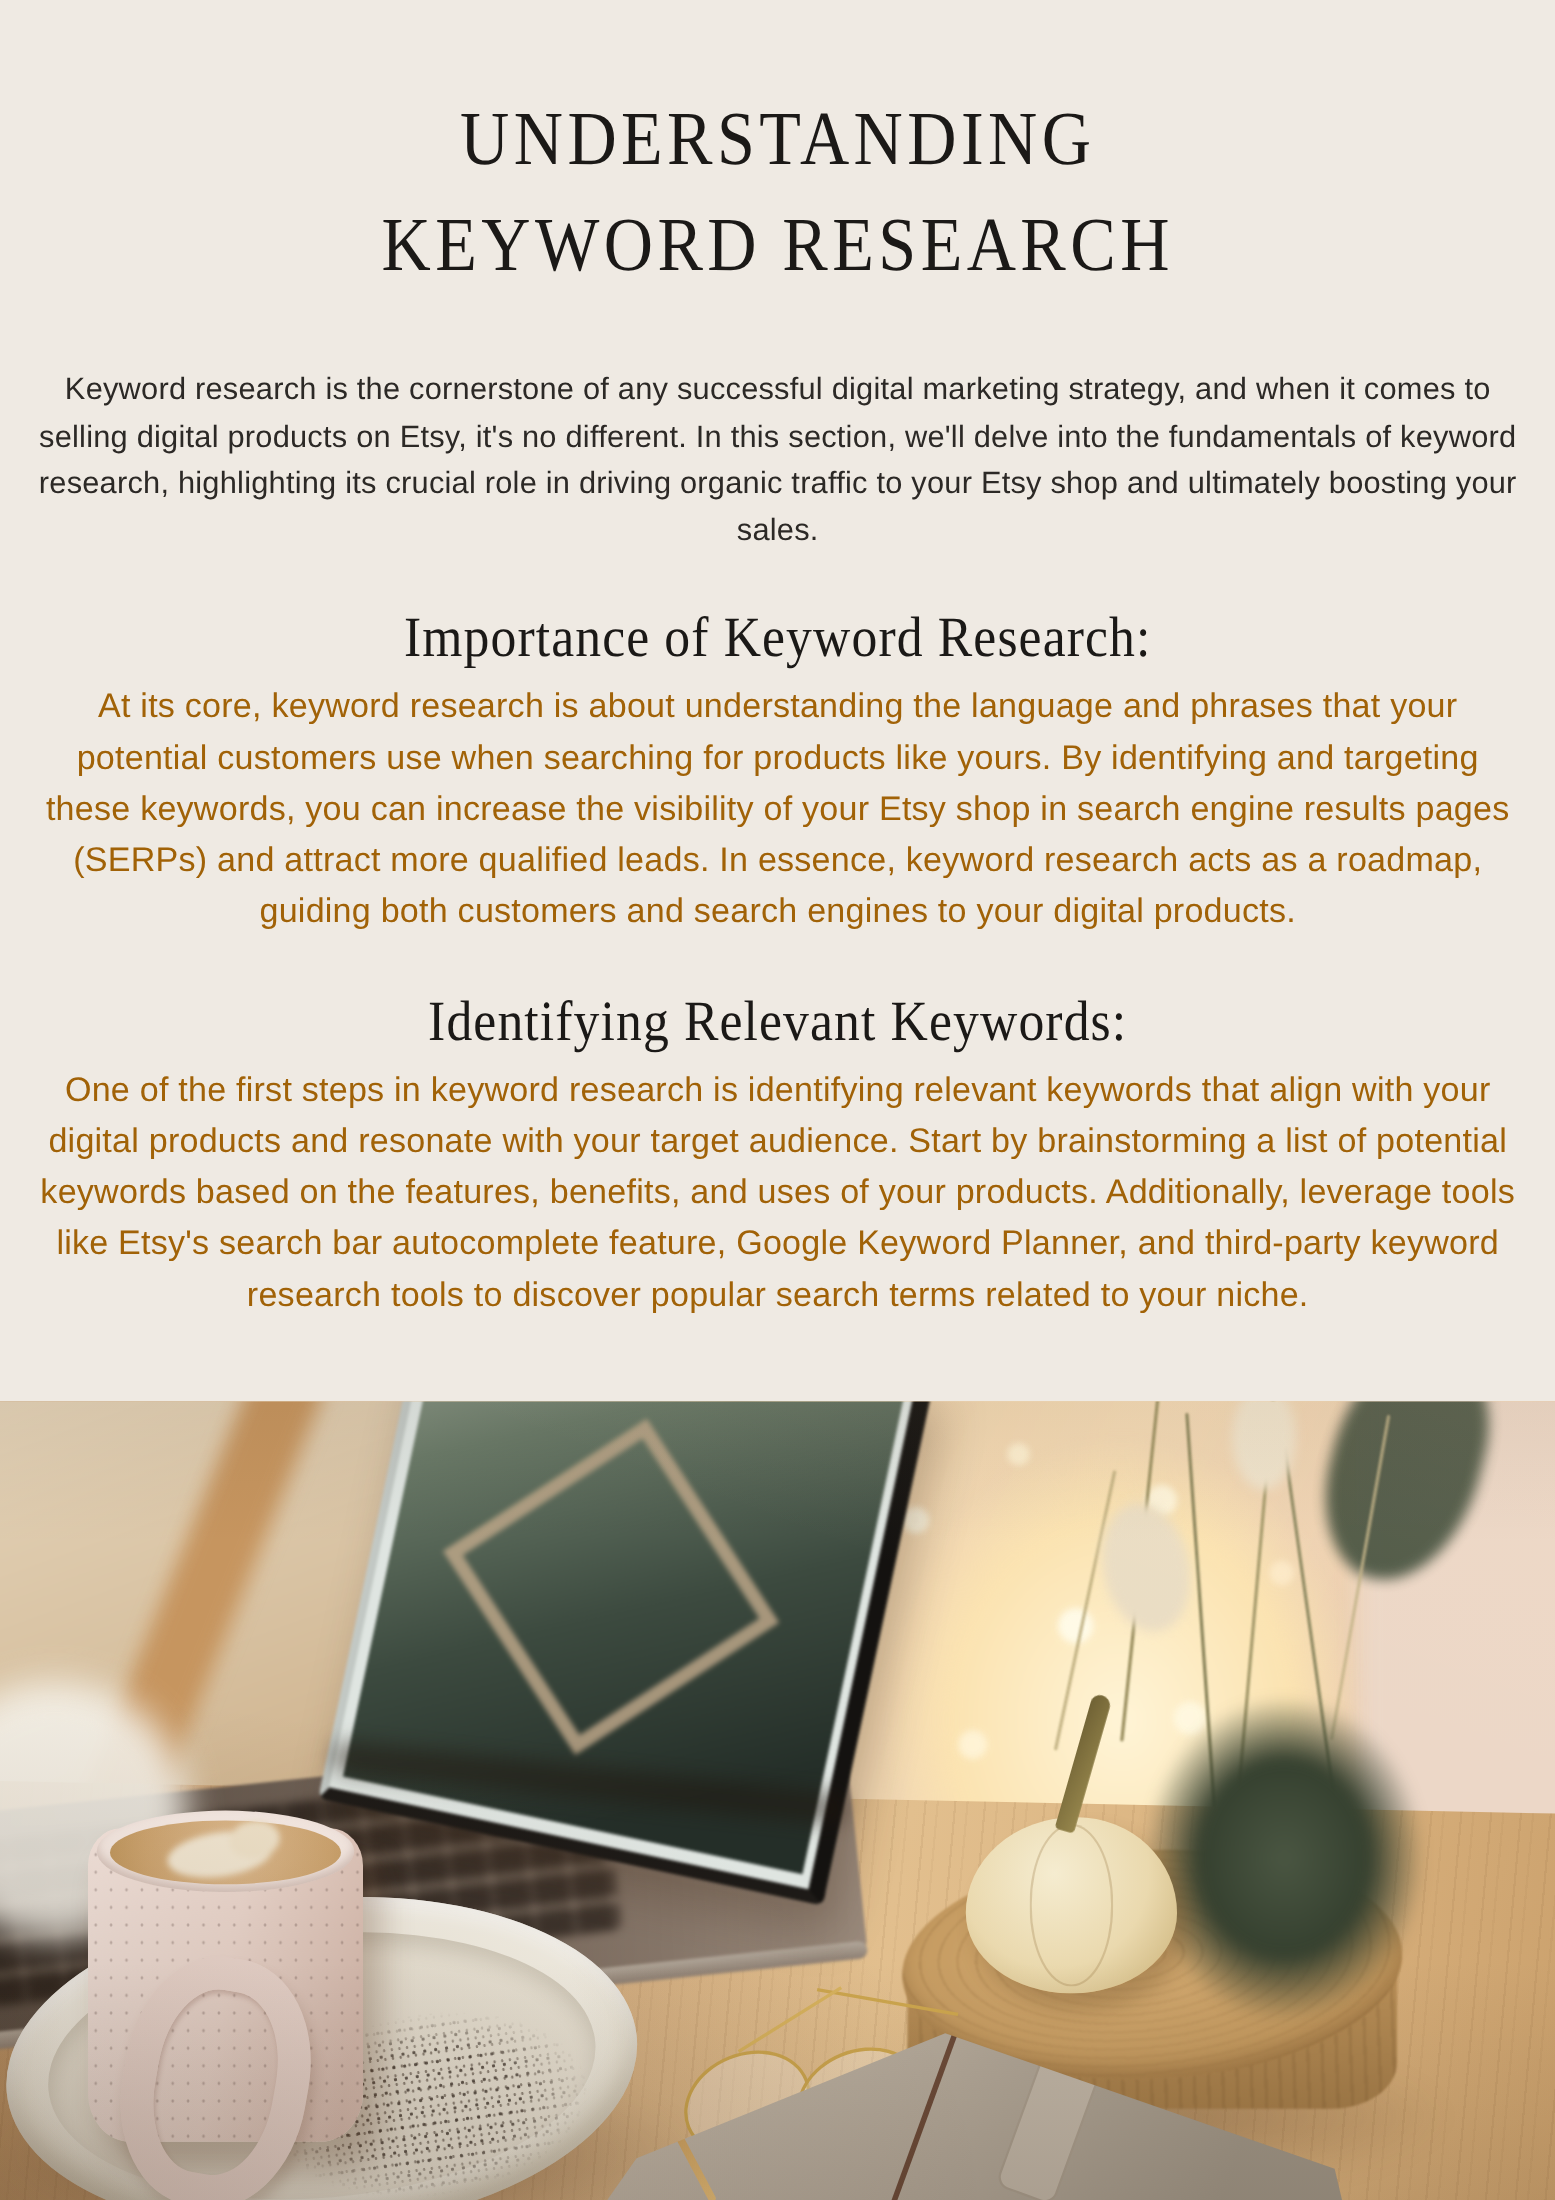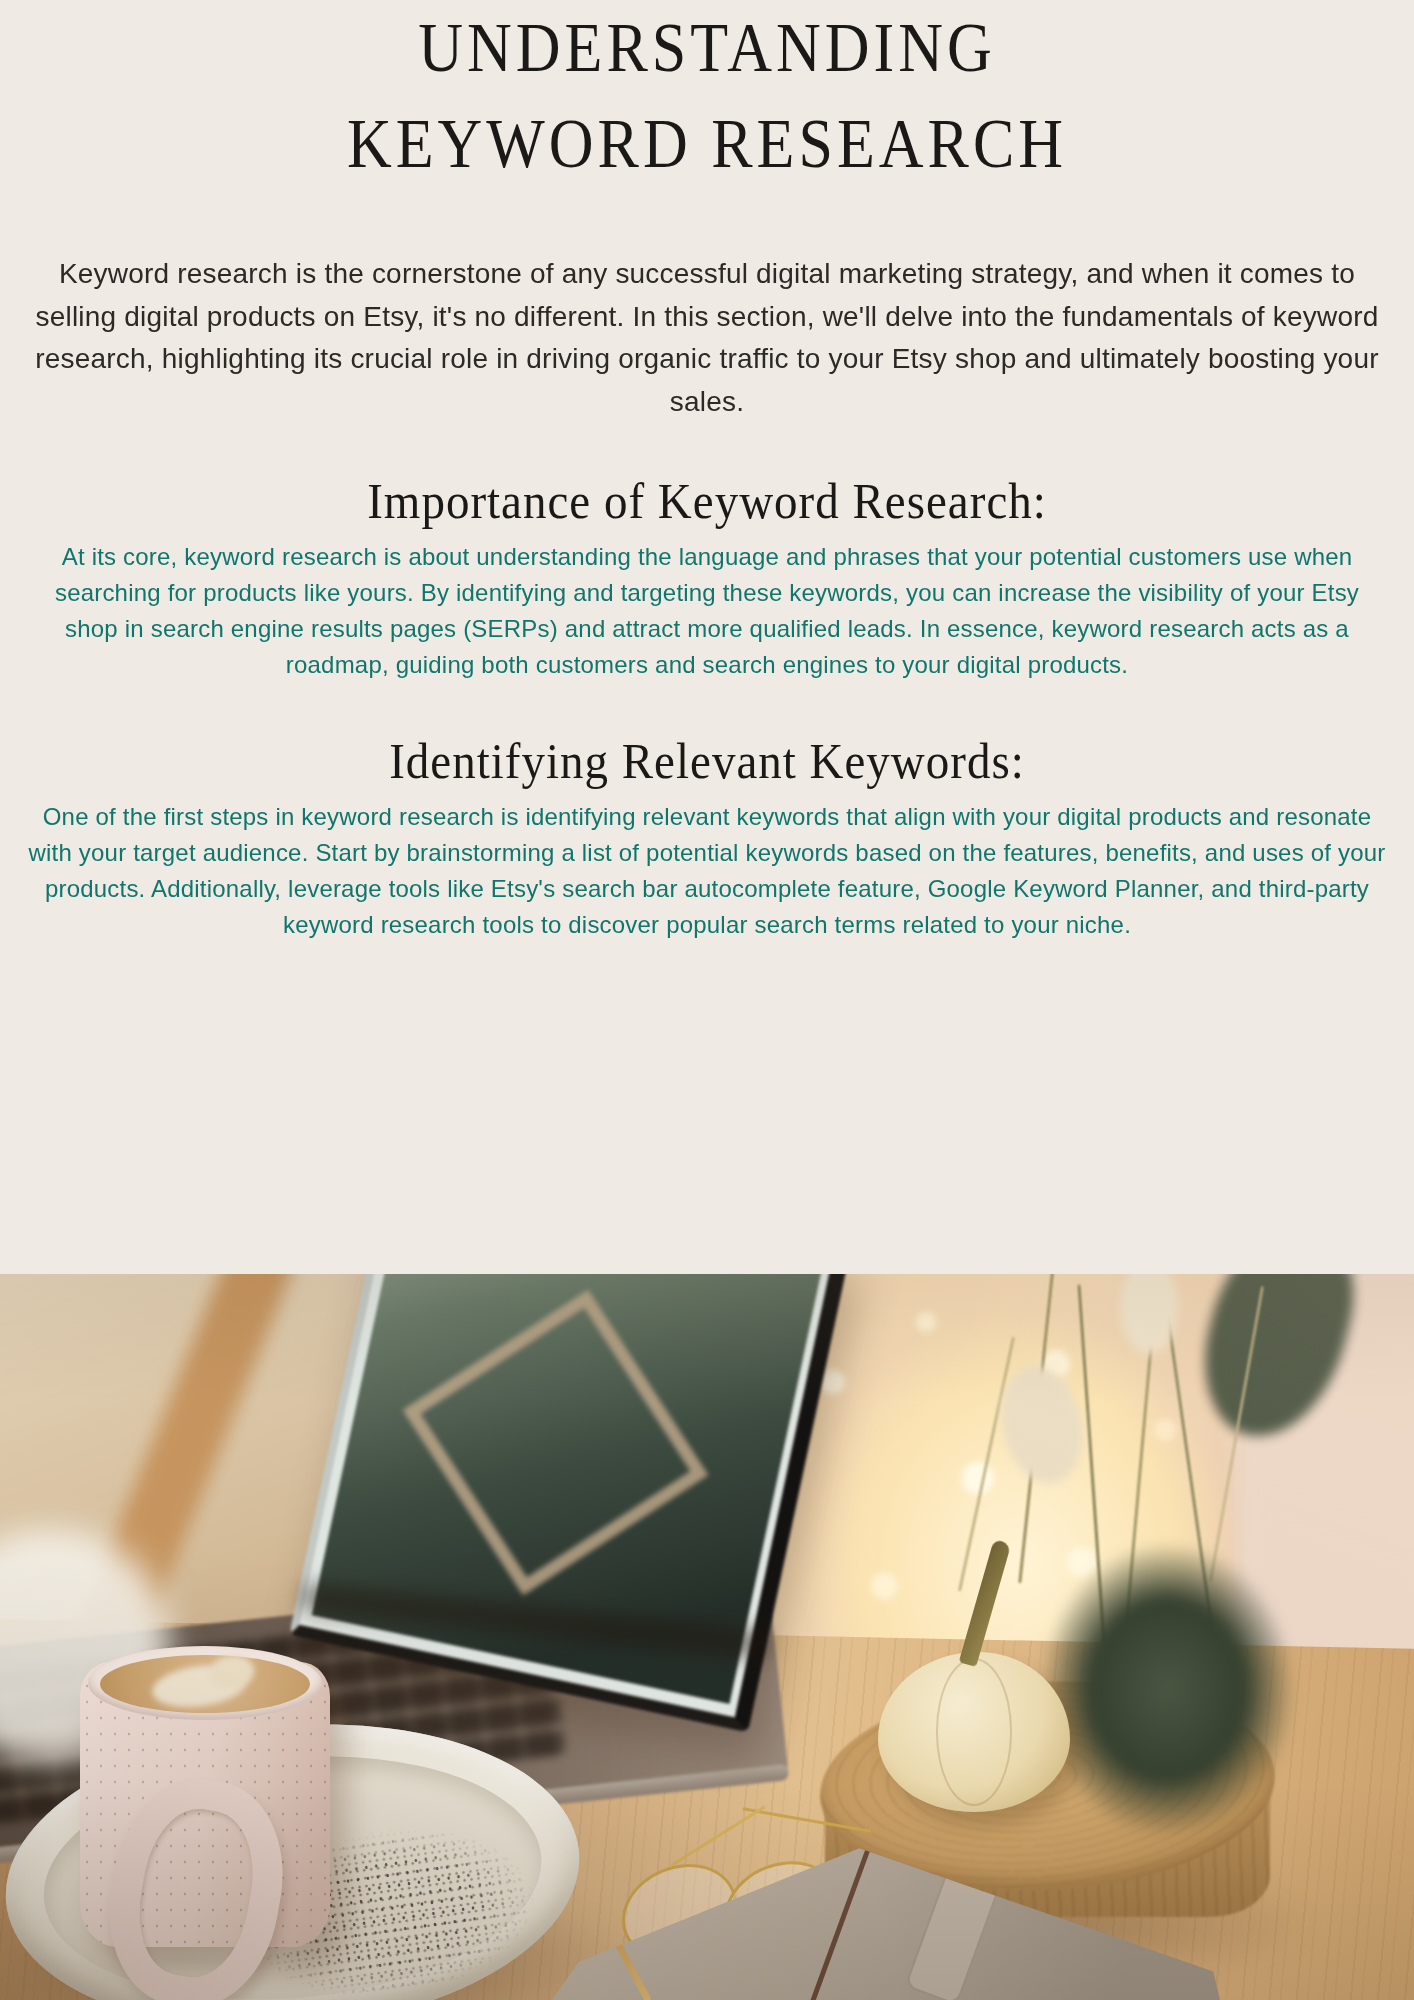--- a/index.html
+++ b/index.html
@@ -1,29 +1,29 @@
 <!DOCTYPE html>
 <html><head>
 <meta charset="utf-8">
 <style>
   html,body{margin:0;padding:0;background:#efeae3;}
   body{width:1414px;height:2000px;overflow:hidden;position:relative;
        font-family:"Liberation Sans",sans-serif;}
   .page{position:relative;width:1414px;height:2000px;background:#efeae3;overflow:hidden;}
 
   
-  .content{position:absolute;top:0;left:0;width:1414px;text-align:center;box-sizing:border-box;}
+  .content{position:absolute;top:0;left:0;width:1414px;text-align:center;padding-top:80px;box-sizing:border-box;}
   .title{font-family:"Liberation Serif",serif;font-weight:400;color:#1b1917;
          font-size:62px;line-height:1.38;letter-spacing:4px;transform:scaleY(1.12);transform-origin:top center;}
   .intro{max-width:1360px;margin:82px auto 0;font-size:28px;line-height:1.52;letter-spacing:.2px;
          color:#2c2926;font-weight:300;}
   .section-heading{font-family:"Liberation Serif",serif;font-weight:400;color:#1b1917;
                    font-size:47px;letter-spacing:1px;margin-top:50px;transform:scaleY(1.1);}
-  .section-body{max-width:1360px;margin:12px auto 0;font-size:24px;line-height:1.5;letter-spacing:.2px;
-                color:#0f766e;font-weight:300;}
+  .section-body{max-width:1360px;margin:12px auto 0;font-size:31px;line-height:1.5;letter-spacing:.2px;
+                color:#a16207;font-weight:300;}
 
   
   .photo{position:absolute;left:0;top:1274px;width:1414px;height:726px;overflow:hidden;
          background:linear-gradient(100deg,#bb9162,#cda67b 30%,#e0bd8c 60%,#d3ab77);}
   .photo *{position:absolute;}
   .ph-wall-left{left:-40px;top:-40px;width:760px;height:430px;
       background:linear-gradient(160deg,#e6d6bc 0%,#d8c2a2 45%,#c7a67c 100%);filter:blur(10px);}
   .ph-chair-leg{left:150px;top:-50px;width:66px;height:460px;background:#c6955f;
       transform:rotate(22deg);border-radius:22px;filter:blur(9px);}
   .ph-wall-right{left:630px;top:-40px;width:840px;height:510px;

